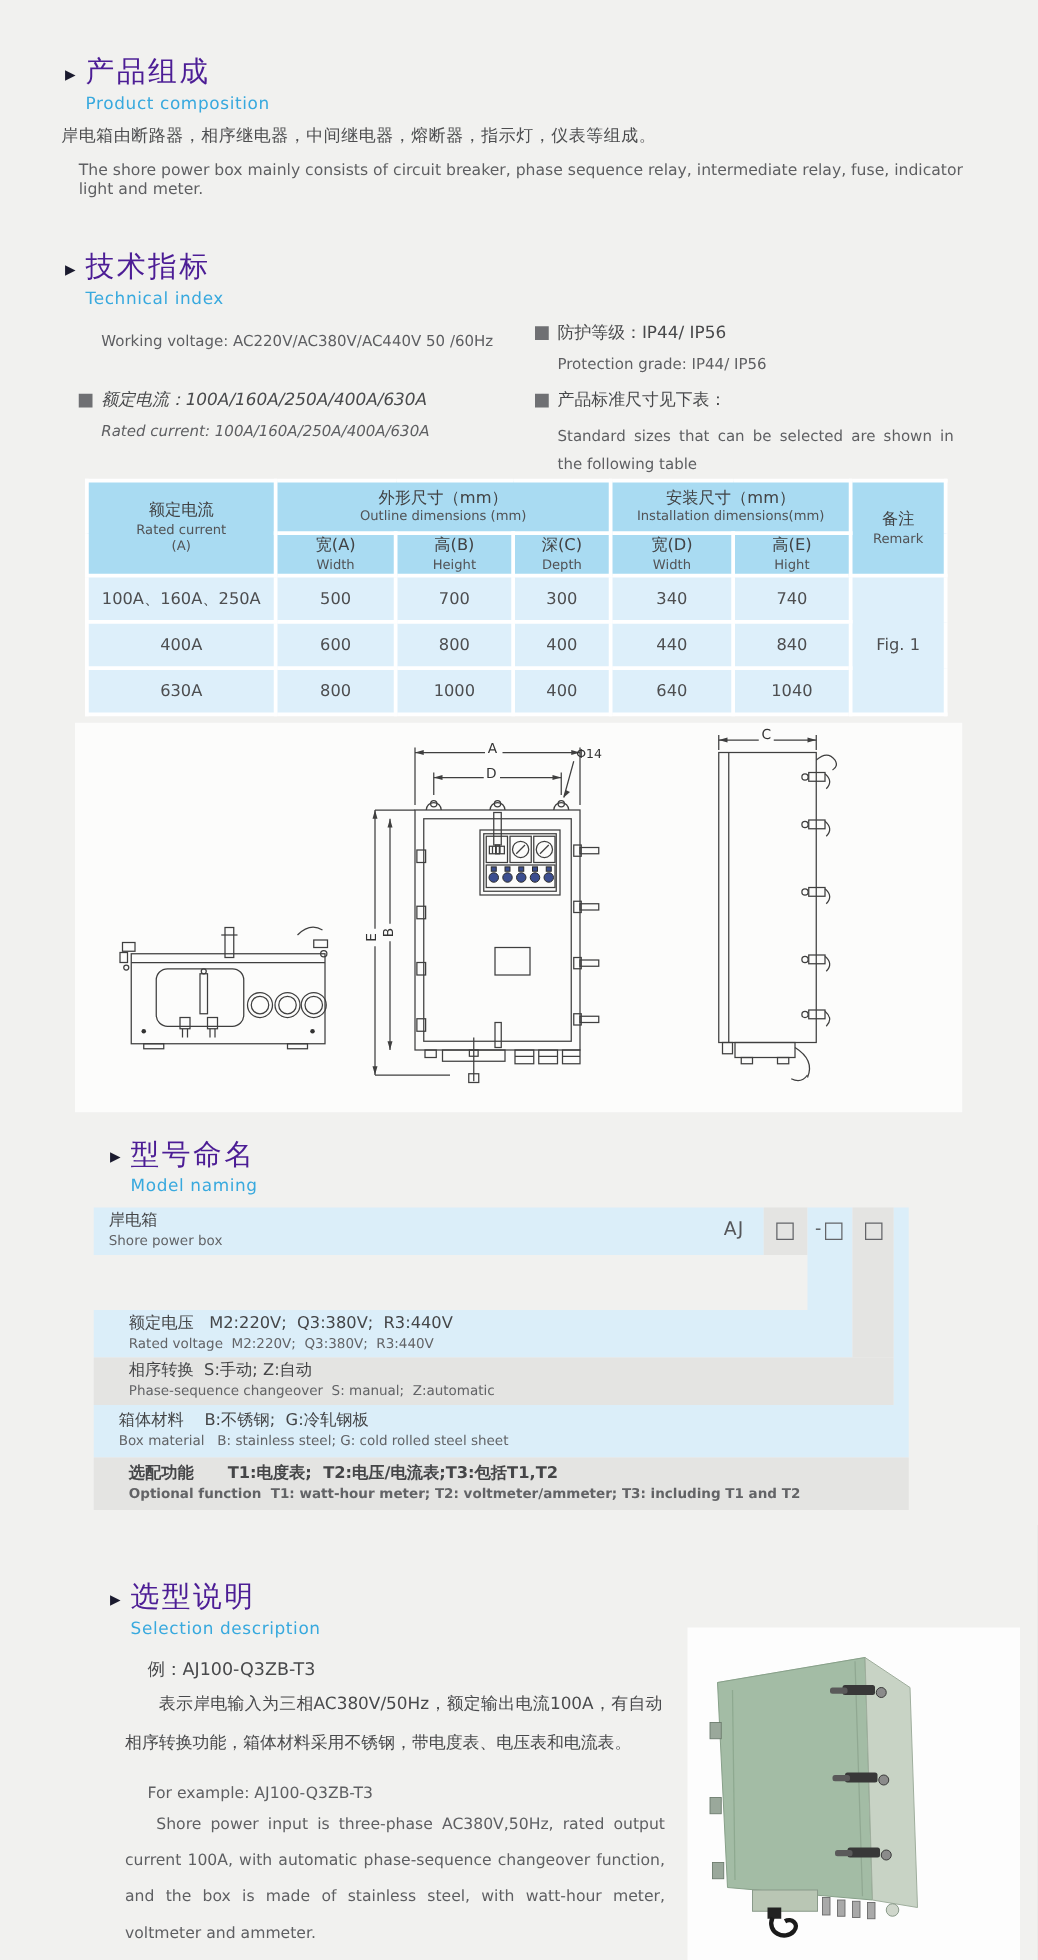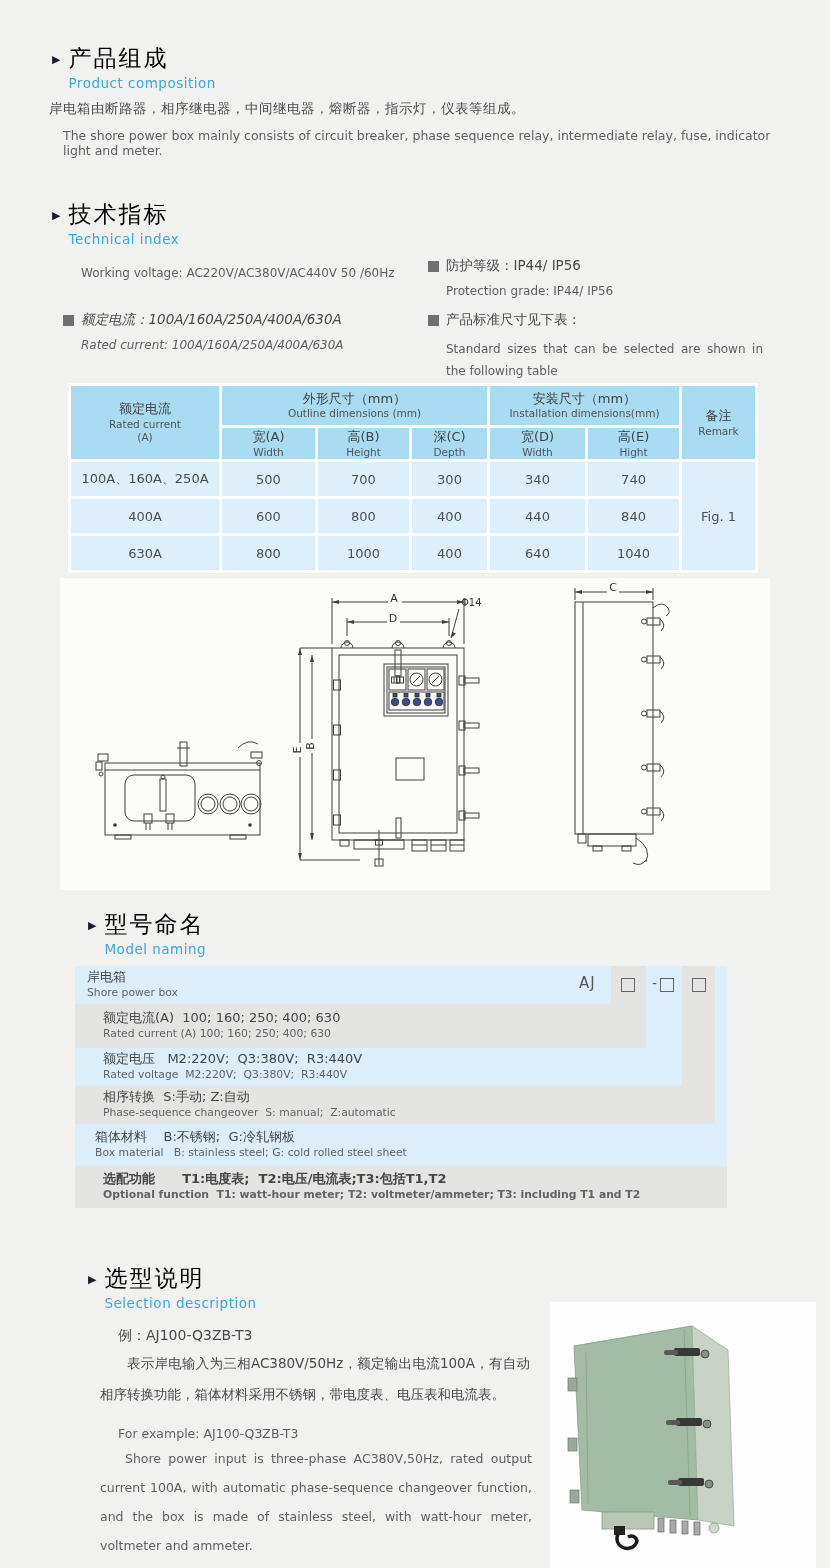--- a/index.html
+++ b/index.html
@@ -7,21 +7,21 @@
   #page{
     position:relative;width:830px;height:1568px;margin:0 auto;
     background:#f1f1ef;overflow:hidden;
     font-family:"DejaVu Sans","Liberation Sans",sans-serif;
     color:#4f5052;
   }
   .abs{position:absolute;}
   
   .sec-head{display:flex;align-items:flex-start;gap:8px;}
   .tri{font-size:11px;color:#1a1a2e;margin-top:7px;}
-  .sec-title{font-size:23px;color:#000000;letter-spacing:2px;line-height:1.1;}
+  .sec-title{font-size:23px;color:#4c1d95;letter-spacing:2px;line-height:1.1;}
   .sec-sub{font-size:13.5px;color:#38a9de;margin-top:4px;letter-spacing:0.5px;}
   .desc-cn{font-size:13.5px;color:#4c4d4f;letter-spacing:0.5px;}
   .desc-en{font-size:12.5px;color:#5e5f62;}
   
   .spec-cn{display:flex;align-items:center;gap:7px;font-size:13.5px;color:#48494b;white-space:pre;}
   .bullet{width:11px;height:11px;background:#6f7073;flex:0 0 auto;}
   .spec-en{margin-left:18px;margin-top:9px;font-size:12px;color:#5e5f62;white-space:pre;}
   .spec-en.wrap{white-space:normal;text-align:justify;line-height:1.85;}
   
   table.dim{border-collapse:collapse;table-layout:fixed;width:687px;}
@@ -351,24 +351,20 @@
       <div class="sec-title">型号命名</div>
       <div class="sec-sub">Model naming</div>
     </div>
   </div>
 
   <div class="stair abs" style="left:75px;top:966px;width:652px;height:242px;">
     <div class="srow blue" style="top:0;height:38px;width:536px;padding-left:12px;">
       <div class="s-cn">岸电箱</div>
       <div class="s-en">Shore power box</div>
     </div>
-    <div class="srow gray" style="top:38px;height:44px;width:571px;">
-      <div class="s-cn">额定电流(A)  100; 160; 250; 400; 630</div>
-      <div class="s-en">Rated current (A) 100; 160; 250; 400; 630</div>
-    </div>
     <div class="srow blue" style="top:82px;height:38px;width:607px;">
       <div class="s-cn">额定电压   M2:220V;  Q3:380V;  R3:440V</div>
       <div class="s-en">Rated voltage  M2:220V;  Q3:380V;  R3:440V</div>
     </div>
     <div class="srow gray" style="top:120px;height:38px;width:640px;">
       <div class="s-cn">相序转换  S:手动; Z:自动</div>
       <div class="s-en">Phase-sequence changeover  S: manual;  Z:automatic</div>
     </div>
     <div class="srow blue" style="top:158px;height:42px;width:652px;padding-left:20px;">
       <div class="s-cn">箱体材料    B:不锈钢;  G:冷轧钢板</div>

